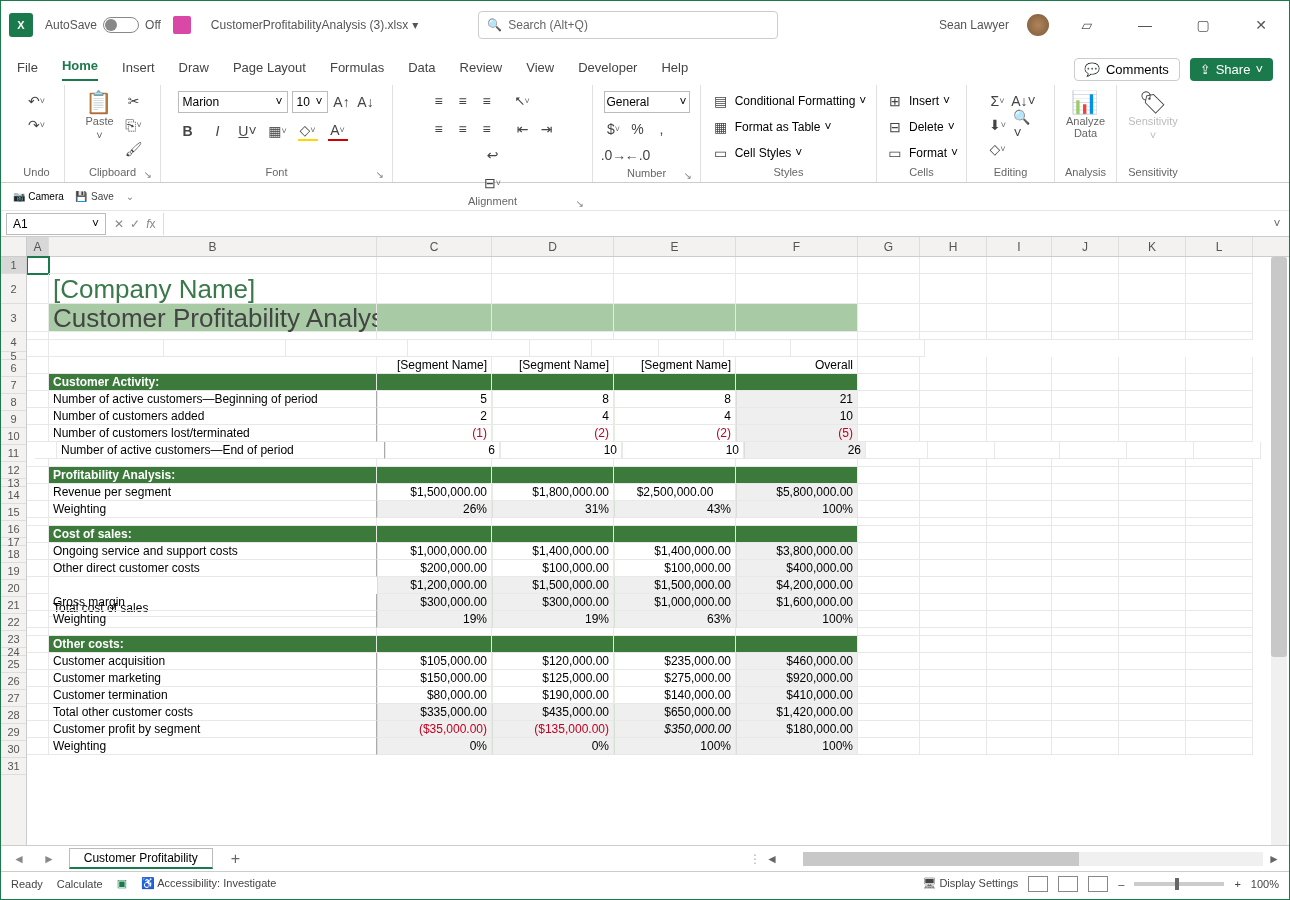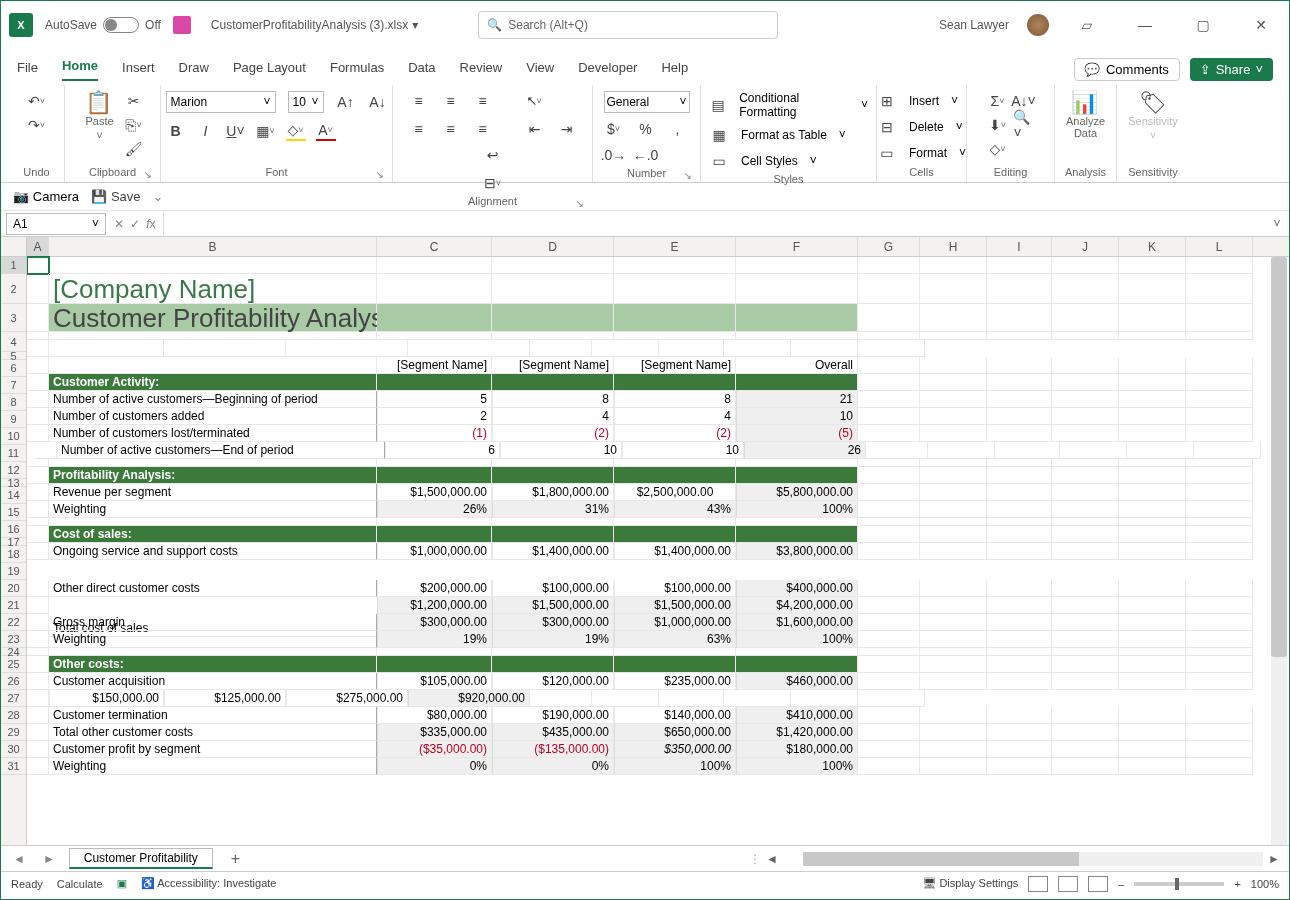--- a/index.html
+++ b/index.html
@@ -29,30 +29,30 @@
 
 .ribbon { height: 102px; border-bottom: 1px solid #ccc; display: flex; padding: 4px 8px 0 8px; gap:0; font-size: 12px; }
 .group { display: flex; flex-direction: column; align-items: center; padding: 0 8px; border-right: 1px solid #e0e0e0; }
 .group:last-child { border-right: none; }
 .group-body { flex: 1; display: flex; align-items: flex-start; gap: 6px; padding-top: 6px; }
 .group-label { font-size: 11px; color: #666; padding: 2px 0 4px 0; width:100%; text-align:center; position:relative;}
 .group .launch { position:absolute; right:0; bottom:2px; font-size:10px; color:#888;}
 .ic { width: 20px; height: 20px; display: inline-flex; align-items: center; justify-content: center; font-size: 14px; color: #444; }
 .bigbtn { display: flex; flex-direction: column; align-items: center; gap: 2px; font-size: 11px; color: #666; padding: 2px 4px;}
 .col { display: flex; flex-direction: column; gap: 4px; }
-.row { display: flex; gap: 12px; align-items: center; }
+.row { display: flex; gap: 4px; align-items: center; }
 .font-sel { width:110px; height:22px; border:1px solid #bbb; font-size:12px; padding:0 4px; display:flex; align-items:center; justify-content:space-between;}
 .sz-sel { width:36px; height:22px; border:1px solid #bbb; font-size:12px; padding:0 4px; display:flex; align-items:center; justify-content:space-between;}
 .u-red { border-bottom:2px solid #d00000; padding:0 2px;}
 .u-yel { border-bottom:2px solid #ffd700; padding:0 2px;}
 .dd::after{content:" ˅"; font-size:9px; color:#666;}
 .num-sel { width:86px; height:22px; border:1px solid #bbb; font-size:12px; padding:0 2px; display:flex; align-items:center; justify-content:space-between;}
 
 
-.qat { height: 28px; display:flex; align-items:center; gap:12px; padding:0 12px; border-bottom:1px solid #e5e5e5; font-size:13px; }
+.qat { height: 28px; display:flex; align-items:center; gap:12px; padding:0 12px; border-bottom:1px solid #e5e5e5; font-size:10px; }
 
 
 .fbar { height: 26px; display:flex; align-items:center; border-bottom:1px solid #ccc; font-size:12px;}
 .namebox { width:100px; height:22px; border:1px solid #bbb; margin-left:5px; padding:0 6px; display:flex; align-items:center; justify-content:space-between;}
 .fx-icons { display:flex; gap:6px; padding:0 8px; color:#888; align-items:center;}
 .fx-input { flex:1; height:22px; border-left:1px solid #ddd; padding:0 6px;}
 .fbar .expand { width:24px; text-align:center; color:#666;}
 
 
 .gridwrap { position:relative; height: 608px; display:flex; }
@@ -619,21 +619,21 @@
           <div class="c cD r" style="height: 17px; line-height: 17px; border-left: 1px solid rgba(59, 122, 59, 0.133);">$1,400,000.00</div>
           <div class="c cE r" style="height: 17px; line-height: 17px; border-left: 1px solid rgba(59, 122, 59, 0.133);">$1,400,000.00</div>
           <div class="c cF r gray" style="height: 17px; line-height: 17px; border-left: 1px solid rgba(59, 122, 59, 0.133);">$3,800,000.00</div>
           <div class="c cG" style="height: 17px; line-height: 17px;"></div>
           <div class="c cH" style="height: 17px; line-height: 17px;"></div>
           <div class="c cI" style="height: 17px; line-height: 17px;"></div>
           <div class="c cJ" style="height: 17px; line-height: 17px;"></div>
           <div class="c cK" style="height: 17px; line-height: 17px;"></div>
           <div class="c cL" style="height: 17px; line-height: 17px;"></div>
         </div>
-        <div class="cellrow" style="height: 17px; margin-top: 20px;">
+        <div class="cellrow" style="height: 17px;">
           <div class="c cA" style="height: 17px; line-height: 17px;"></div>
           <div class="c cB" style="height: 17px; line-height: 17px; border-right: 1px solid rgb(170, 170, 170);">Other direct customer costs</div>
           <div class="c cC r" style="height: 17px; line-height: 17px; border-left: 1px solid rgba(59, 122, 59, 0.133);">$200,000.00</div>
           <div class="c cD r" style="height: 17px; line-height: 17px; border-left: 1px solid rgba(59, 122, 59, 0.133);">$100,000.00</div>
           <div class="c cE r" style="height: 17px; line-height: 17px; border-left: 1px solid rgba(59, 122, 59, 0.133);">$100,000.00</div>
           <div class="c cF r gray" style="height: 17px; line-height: 17px; border-left: 1px solid rgba(59, 122, 59, 0.133);">$400,000.00</div>
           <div class="c cG" style="height: 17px; line-height: 17px;"></div>
           <div class="c cH" style="height: 17px; line-height: 17px;"></div>
           <div class="c cI" style="height: 17px; line-height: 17px;"></div>
           <div class="c cJ" style="height: 17px; line-height: 17px;"></div>
@@ -719,20 +719,21 @@
           <div class="c cF r gray" style="height: 17px; line-height: 17px; border-left: 1px solid rgba(59, 122, 59, 0.133);">$460,000.00</div>
           <div class="c cG" style="height: 17px; line-height: 17px;"></div>
           <div class="c cH" style="height: 17px; line-height: 17px;"></div>
           <div class="c cI" style="height: 17px; line-height: 17px;"></div>
           <div class="c cJ" style="height: 17px; line-height: 17px;"></div>
           <div class="c cK" style="height: 17px; line-height: 17px;"></div>
           <div class="c cL" style="height: 17px; line-height: 17px;"></div>
         </div>
         <div class="cellrow" style="height: 17px;">
           <div class="c cA" style="height: 17px; line-height: 17px;"></div>
+          <div class="c cB" style="height: 17px; line-height: 17px; border-right: 1px solid rgb(170, 170, 170);">Customer marketing</div>
           <div class="c cC r" style="height: 17px; line-height: 17px; border-left: 1px solid rgba(59, 122, 59, 0.133);">$150,000.00</div>
           <div class="c cD r" style="height: 17px; line-height: 17px; border-left: 1px solid rgba(59, 122, 59, 0.133);">$125,000.00</div>
           <div class="c cE r" style="height: 17px; line-height: 17px; border-left: 1px solid rgba(59, 122, 59, 0.133);">$275,000.00</div>
           <div class="c cF r gray" style="height: 17px; line-height: 17px; border-left: 1px solid rgba(59, 122, 59, 0.133);">$920,000.00</div>
           <div class="c cG" style="height: 17px; line-height: 17px;"></div>
           <div class="c cH" style="height: 17px; line-height: 17px;"></div>
           <div class="c cI" style="height: 17px; line-height: 17px;"></div>
           <div class="c cJ" style="height: 17px; line-height: 17px;"></div>
           <div class="c cK" style="height: 17px; line-height: 17px;"></div>
           <div class="c cL" style="height: 17px; line-height: 17px;"></div>

